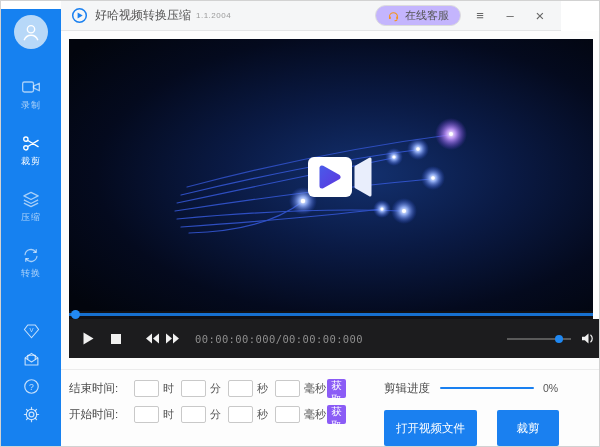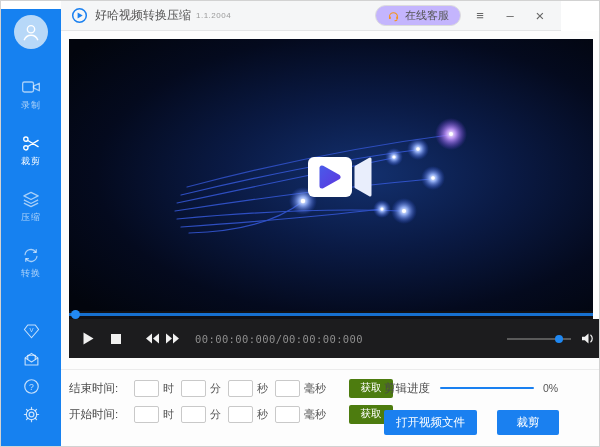--- a/index.html
+++ b/index.html
@@ -44,28 +44,28 @@
   .mute{margin-left:10px;cursor:pointer;display:flex;align-items:center;}
 
   .divider{position:absolute;left:0;top:338px;width:540px;height:1px;background:#ececec;}
 
   
   .clip-left{position:absolute;left:8px;top:348px;}
   .time-row{display:flex;align-items:center;height:18px;margin-bottom:8px;}
   .time-label{font-size:11.5px;color:#4a4a4a;width:58px;}
   .t-input{width:25px;height:17px;border:1px solid #c9c9c9;border-radius:2px;margin-left:7px;background:#fff;outline:none;font-size:10px;padding:0 3px;color:#333;}
   .t-unit{font-size:11px;color:#555;margin-left:4px;}
-  .get-btn{margin-left:23px;width:44px;height:19px;background:#4d7c0f;color:#fff;border:none;border-radius:2px;font-size:10.5px;cursor:pointer;padding:0;}
+  .get-btn{margin-left:1px;width:19px;height:19px;background:#8b5cf6;color:#fff;border:none;border-radius:2px;font-size:10.5px;cursor:pointer;padding:0;}
   .clip-right{position:absolute;left:323px;top:350px;}
   .progress-row{display:flex;align-items:center;height:14px;}
   .progress-label{font-size:11.5px;color:#4a4a4a;}
   .progress-track{width:94px;height:2px;background:#1a80f0;border-radius:1px;margin-left:10px;}
   .progress-value{font-size:10.5px;color:#555;margin-left:9px;}
   .big-btn-row{display:flex;align-items:center;margin-top:15px;gap:20px;}
-  .big-btn{height:25px;background:#1a80f0;color:#fff;border:none;border-radius:2px;font-size:11.5px;cursor:pointer;padding:0 12px;min-width:62px;}
+  .big-btn{height:36px;background:#1a80f0;color:#fff;border:none;border-radius:2px;font-size:11.5px;cursor:pointer;padding:0 12px;min-width:62px;}
   .big-btn.open{min-width:68px;}
 </style>
 </head>
 <body>
 
 <div class="window">
 
   <div class="sidebar">
     <div class="avatar">
       <svg width="22" height="22" viewBox="0 0 24 24" fill="none" stroke="#ffffff" stroke-width="1.5">

